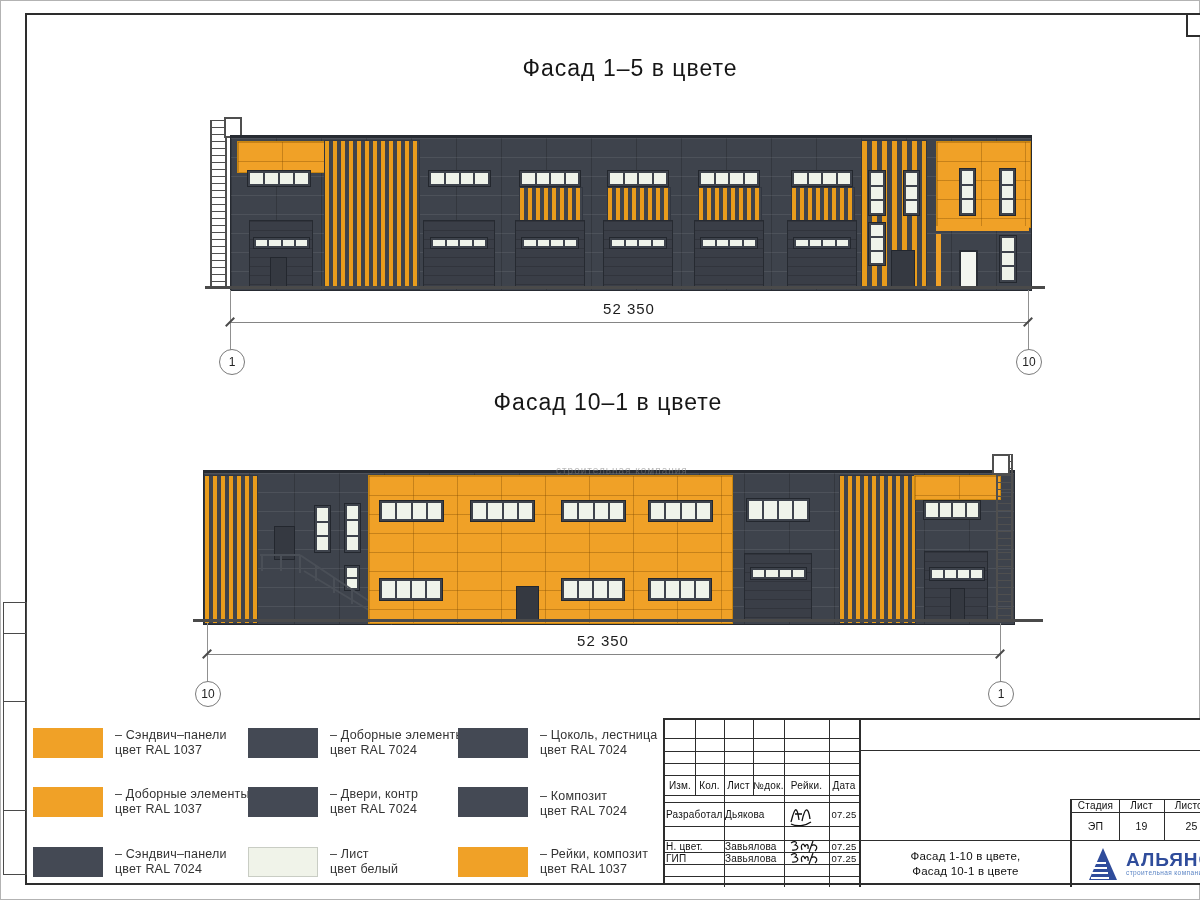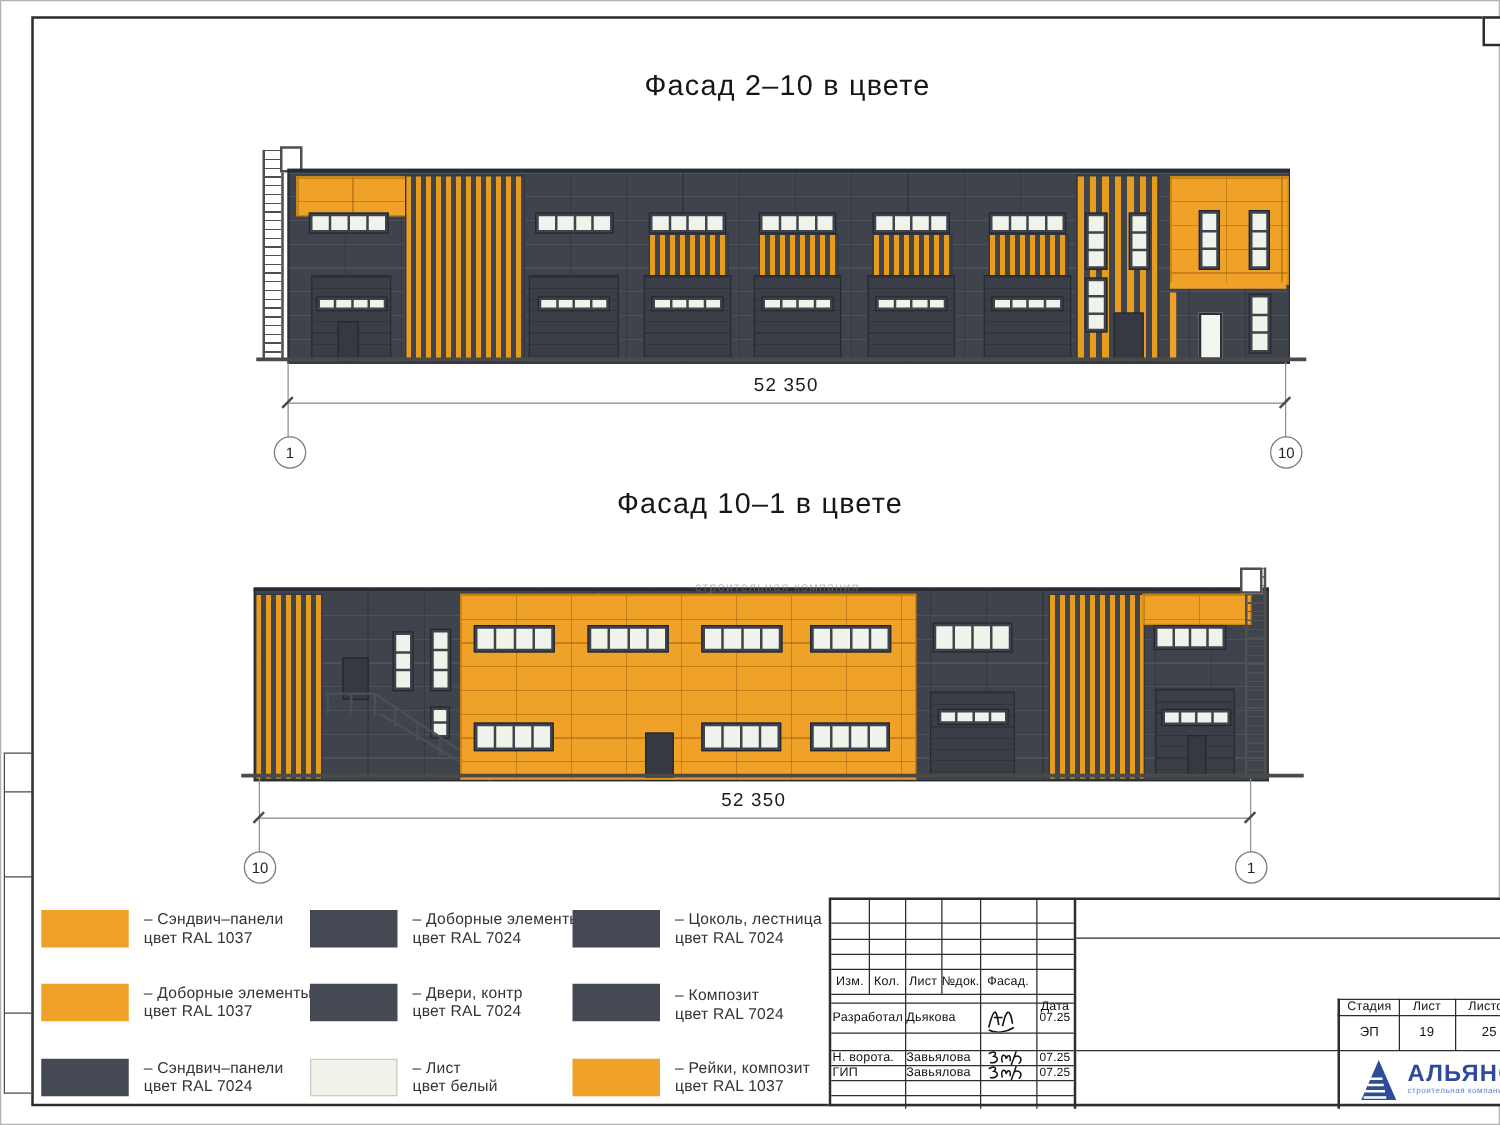--- a/index.html
+++ b/index.html
@@ -68,21 +68,21 @@
 
 <div class="outer-border"></div>
 <div class="frame"></div>
 <div class="corner-box"></div>
 <div class="margin-boxes">
   <div class="sep" style="top:30px"></div>
   <div class="sep" style="top:98px"></div>
   <div class="sep" style="top:207px"></div>
 </div>
 
-<div class="fac-title abs" style="left:230px;top:55px;width:800px;">Фасад 2–10 в цвете</div>
+<div class="fac-title abs" style="left:230px;top:55px;width:800px;">Фасад 1–5 в цвете</div>
 
 <div class="abs ladder" style="left:210px;top:120px;width:13px;height:167px;"></div>
 <div class="abs ladder-cap" style="left:224px;top:117px;width:14px;height:17px;"></div>
 
 <div class="bld" style="left:230px;top:135px;width:800px;height:152px;">
 
   <div class="abs opanel" style="left:6px;top:3px;width:86px;height:30px;"></div>
   <div class="abs win" style="left:16px;top:32px;width:64px;height:17px;">
       <i></i>
       <i></i>
@@ -429,31 +429,31 @@
   <div class="ln" style="left:0;top:106px;width:194px;height:1px;"></div>
   <div class="ln" style="left:0;top:120px;width:194px;height:1px;"></div>
   <div class="ln" style="left:0;top:132px;width:194px;height:1px;"></div>
   <div class="ln" style="left:0;top:144px;width:194px;height:1px;"></div>
   <div class="ln" style="left:0;top:156px;width:194px;height:1px;"></div>
 
   <div class="cell ctr" style="left:0;top:55px;width:30px;height:20px;">Изм.</div>
   <div class="cell ctr" style="left:30px;top:55px;width:29px;height:20px;">Кол.</div>
   <div class="cell ctr" style="left:59px;top:55px;width:29px;height:20px;">Лист</div>
   <div class="cell ctr" style="left:88px;top:55px;width:31px;height:20px;">№док.</div>
-  <div class="cell ctr" style="left:119px;top:55px;width:45px;height:20px;">Фасад.</div>
-  <div class="cell ctr" style="left:164px;top:55px;width:30px;height:20px;margin-top:20px;">Дата</div>
+  <div class="cell ctr" style="left:119px;top:55px;width:45px;height:20px;">Рейки.</div>
+  <div class="cell ctr" style="left:164px;top:55px;width:30px;height:20px;">Дата</div>
 
   <div class="cell lft" style="left:0;top:82px;width:59px;height:24px;">Разработал</div>
   <div class="cell lft" style="left:59px;top:82px;width:60px;height:24px;">Дьякова</div>
   <svg class="abs" style="left:122px;top:84px;" width="38" height="22" viewBox="0 0 38 22">
     <path d="M4 18 C8 2 10 2 12 16 M8 10 L15 10 M15 17 C18 3 21 2 23 15 M4 20 C10 23 18 22 24 18" stroke="#111" stroke-width="1.3" fill="none"></path>
   </svg>
   <div class="cell ctr" style="left:164px;top:82px;width:30px;height:24px;font-size:9.5px;">07.25</div>
 
-  <div class="cell lft" style="left:0;top:120px;width:59px;height:12px;">Н. ворота.</div>
+  <div class="cell lft" style="left:0;top:120px;width:59px;height:12px;">Н. цвет.</div>
   <div class="cell lft" style="left:59px;top:120px;width:60px;height:12px;">Завьялова</div>
   <svg class="abs" style="left:124px;top:119px;" width="34" height="14" viewBox="0 0 34 14">
     <path d="M2 4 C7 1 9 4 6 6 C11 7 9 12 3 11 M13 11 C11 5 15 3 16 8 C17 4 20 5 19 10 M24 2 L20 13 M22 7 C26 4 30 8 26 12" stroke="#111" stroke-width="1.2" fill="none"></path>
   </svg>
   <div class="cell ctr" style="left:164px;top:120px;width:30px;height:12px;font-size:9.5px;">07.25</div>
 
   <div class="cell lft" style="left:0;top:132px;width:59px;height:12px;">ГИП</div>
   <div class="cell lft" style="left:59px;top:132px;width:60px;height:12px;">Завьялова</div>
   <svg class="abs" style="left:124px;top:131px;" width="34" height="14" viewBox="0 0 34 14">
     <path d="M2 4 C7 1 9 4 6 6 C11 7 9 12 3 11 M13 11 C11 5 15 3 16 8 C17 4 20 5 19 10 M24 2 L20 13 M22 7 C26 4 30 8 26 12" stroke="#111" stroke-width="1.2" fill="none"></path>
@@ -468,20 +468,26 @@
   <div class="ln" style="left:454px;top:79px;width:1px;height:41px;"></div>
   <div class="ln" style="left:499px;top:79px;width:1px;height:41px;"></div>
 
   <div class="cell ctr" style="left:407px;top:79px;width:47px;height:13px;">Стадия</div>
   <div class="cell ctr" style="left:454px;top:79px;width:45px;height:13px;">Лист</div>
   <div class="cell ctr" style="left:499px;top:79px;width:55px;height:13px;">Листов</div>
   <div class="cell ctr" style="left:407px;top:92px;width:47px;height:28px;font-size:10.5px;">ЭП</div>
   <div class="cell ctr" style="left:454px;top:92px;width:45px;height:28px;font-size:10.5px;">19</div>
   <div class="cell ctr" style="left:499px;top:92px;width:55px;height:28px;font-size:10.5px;">25</div>
 
+  <div class="cell ctr" style="left:196px;top:120px;width:209px;height:47px;">
+    <div class="doc-title">
+      <div>Фасад 1-10 в цвете,</div>
+      <div>Фасад 10-1 в цвете</div>
+    </div>
+  </div>
 
   <div class="cell lft" style="left:407px;top:120px;width:160px;height:47px;padding-left:16px;">
     <svg width="30" height="34" viewBox="0 0 30 34" style="flex:none;">
       <polygon points="15,1 29,33 1,33" fill="#2F4C9B"></polygon>
       <rect x="7" y="15" width="11" height="2" fill="#fff"></rect>
       <rect x="6" y="20" width="13" height="2" fill="#fff"></rect>
       <rect x="4" y="25" width="16" height="2" fill="#fff"></rect>
       <rect x="3" y="30" width="18" height="2" fill="#fff"></rect>
     </svg>
     <div style="margin-left:8px;">

